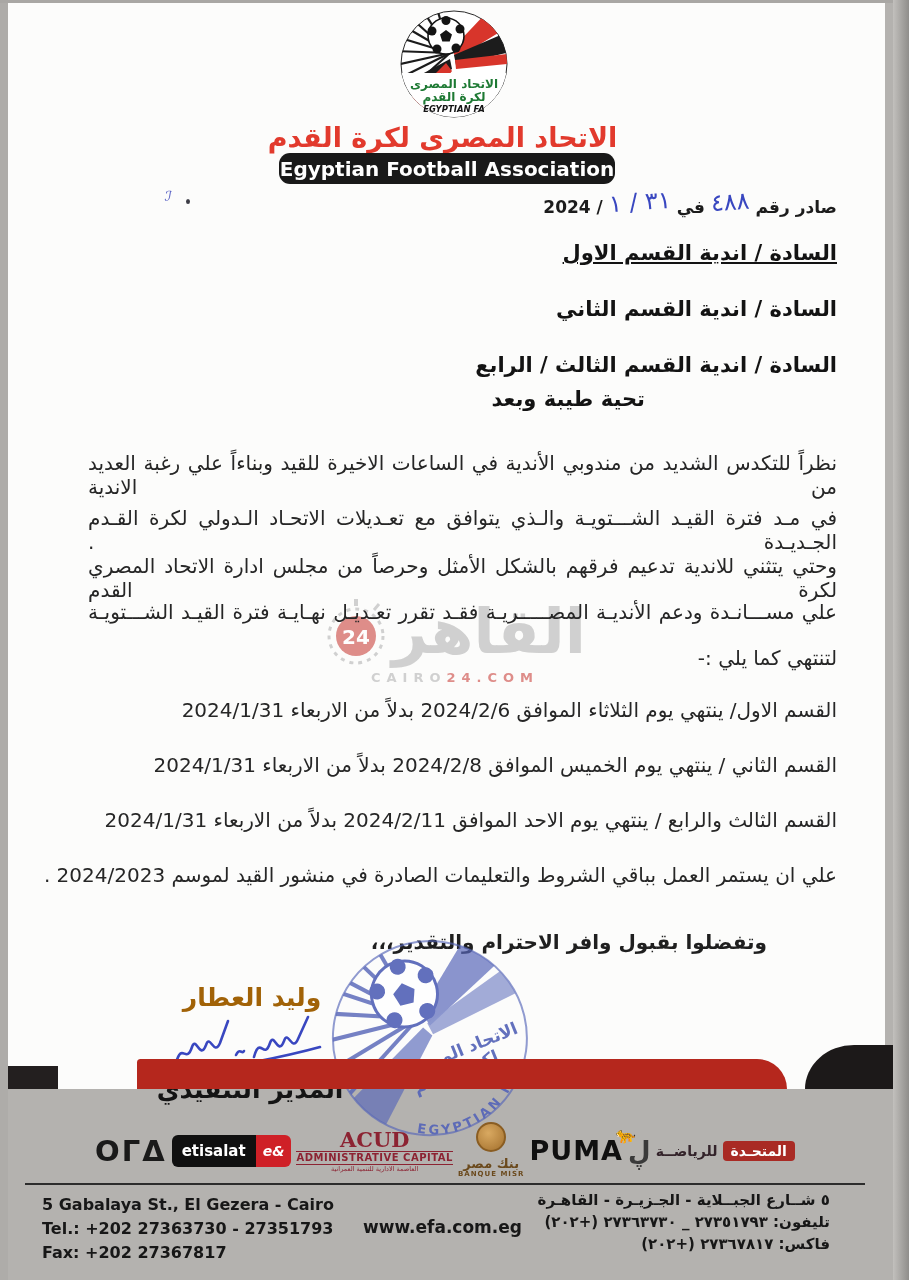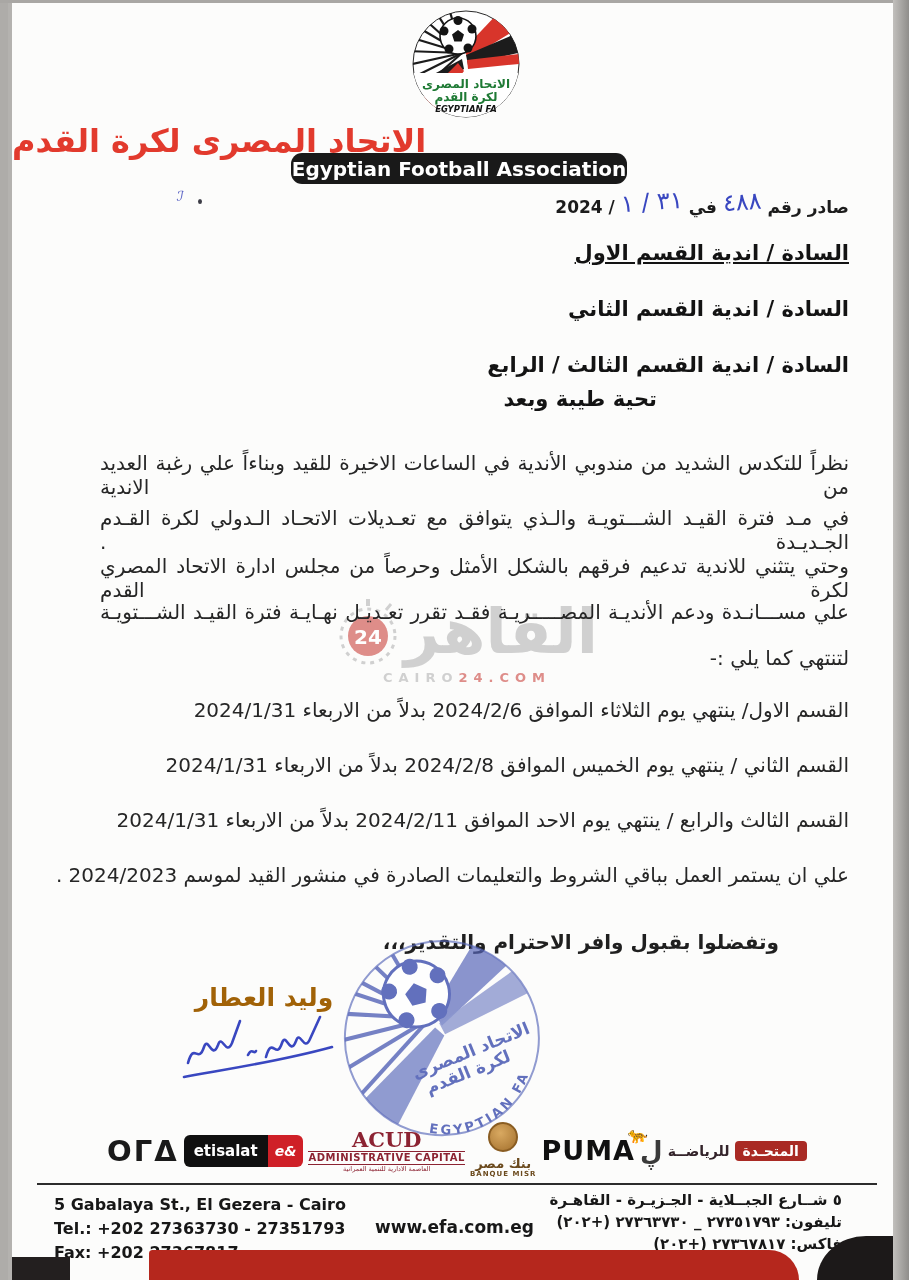--- a/index.html
+++ b/index.html
@@ -1,23 +1,23 @@
 <!DOCTYPE html>
 <html lang="ar"><head>
 <meta charset="utf-8">
 <style>
   * { margin:0; padding:0; box-sizing:border-box; }
   html,body { width:909px; height:1280px; }
   body { font-family:"DejaVu Sans", sans-serif; background:#9d9d9d; position:relative; overflow:hidden; }
   .scan-frame { position:absolute; inset:0; background:#b4b2af; }
-  .page { position:absolute; left:12px; top:3px; width:885px; height:1277px; background:#fcfcfb; }
+  .page { position:absolute; left:0; top:3px; width:885px; height:1086px; background:#fcfcfb; }
   .abs { position:absolute; }
 
   
-  .efa-title { left:0; width:100%; top:119px; text-align:left; font-size:32px; font-weight:bold; color:#e23a2d; direction:rtl; letter-spacing:0px; }
+  .efa-title { left:0; width:100%; top:119px; text-align:center; font-size:27px; font-weight:bold; color:#e23a2d; direction:rtl; letter-spacing:0px; }
   .efa-banner { left:279px; top:150px; width:336px; height:31px; background:#191919; border-radius:11px; color:#fff;
                 display:flex; align-items:center; justify-content:center; font-size:20px; font-weight:bold; }
 
   
   .serial { top:188px; right:48px; font-size:17px; font-weight:bold; color:#1c1c1c; direction:rtl; }
   .hand { color:#3947c0; font-size:24px; font-weight:normal; display:inline-block; transform:rotate(-4deg) translateY(-3px); font-family:"DejaVu Sans", sans-serif; }
 
   .addr { right:48px; font-size:21px; font-weight:bold; color:#131313; direction:rtl; }
   .greet { right:240px; top:384px; font-size:21px; font-weight:bold; color:#131313; direction:rtl; }
 
@@ -226,20 +226,21 @@
 
   <div class="abs sig-name">وليد العطار</div>
   <svg class="abs" style="left:162px; top:1008px;" width="180" height="75" viewBox="0 0 180 75">
     <g fill="none" stroke="#3947c0" stroke-width="2.6" stroke-linecap="round">
       <path d="M14 52 C20 30 24 54 30 36 C34 24 38 50 44 34 C48 22 52 46 58 32 L66 10"></path>
       <path d="M74 44 C78 36 80 44 82 40"></path>
       <path d="M92 46 C98 24 102 50 108 32 C112 20 116 46 122 30 C126 18 130 42 136 28 L146 6"></path>
       <path d="M10 66 C40 60 100 52 158 36"></path>
     </g>
   </svg>
+  <div class="abs sig-title">المدير التنفيذي</div>
 
   <div class="abs sponsors">
     <div class="ora">OΓΔ</div>
     <div class="etis">
       <div class="etis-b">etisalat</div>
       <div class="etis-r">e&amp;</div>
     </div>
     <div class="acud">
       <div class="a1">ACUD</div>
       <div class="a2">ADMINISTRATIVE CAPITAL</div>

